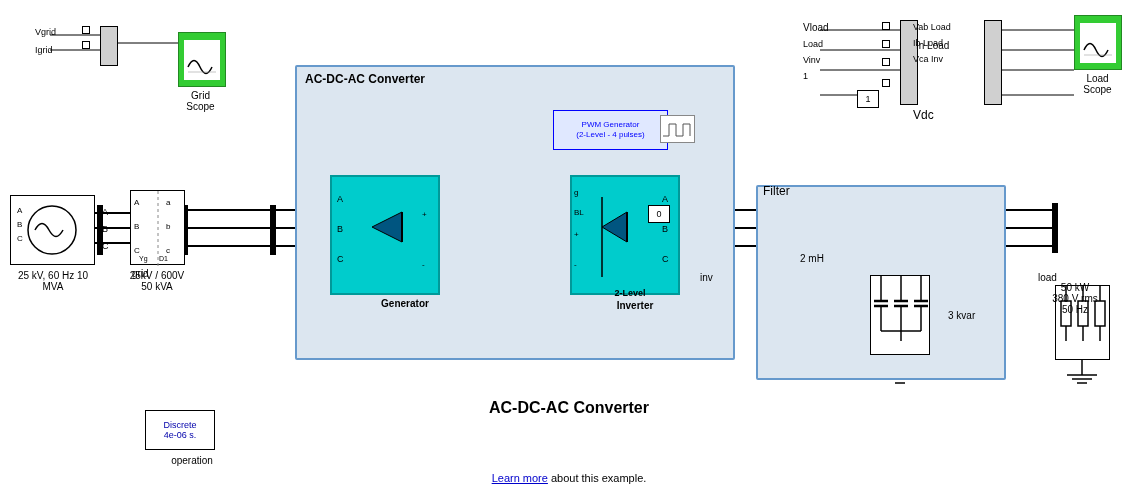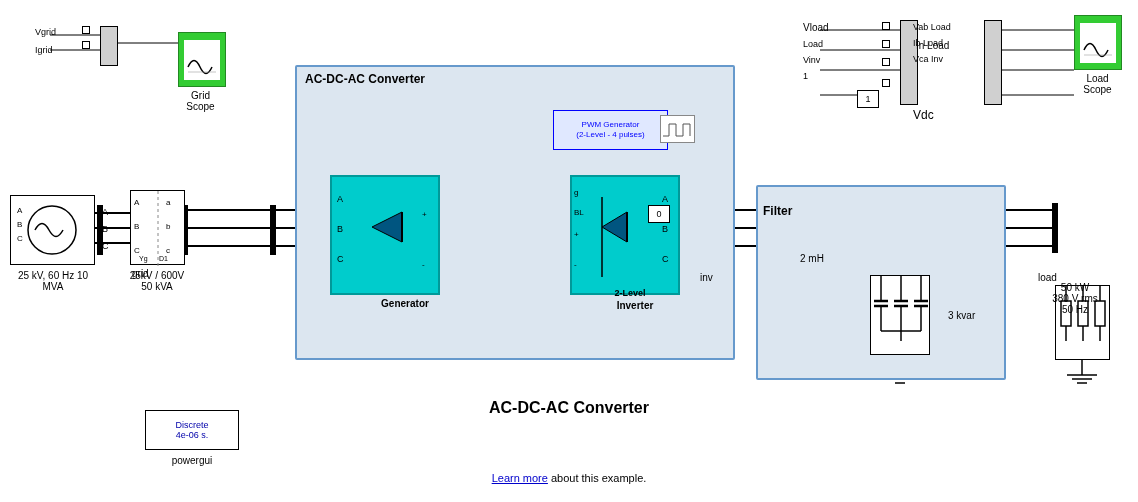--- a/index.html
+++ b/index.html
@@ -145,21 +145,21 @@
       display: flex;
       align-items: center;
       justify-content: center;
     }
 
     
     .powergui-block {
       position: absolute;
       left: 145px;
       top: 410px;
-      width: 94px;
+      width: 70px;
       height: 40px;
       border: 1.5px solid #000;
       background: #fff;
       display: flex;
       flex-direction: column;
       align-items: center;
       justify-content: center;
       font-size: 9px;
       text-align: center;
     }
@@ -351,21 +351,21 @@
 
     <text x="102" y="215" font-size="9" fill="#000">A</text>
     <text x="102" y="232" font-size="9" fill="#000">B</text>
     <text x="102" y="249" font-size="9" fill="#000">C</text>
   </svg>
 
   <div class="ac-dc-box"></div>
   <span class="text-label" style="left:305px;top:72px;font-weight:bold;font-size:12px;">AC-DC-AC Converter</span>
 
   <div class="filter-box"></div>
-  <span class="text-label" style="left:763px;top:204px;font-weight:bold;font-size:12px;">Filter</span>
+  <span class="text-label" style="left:763px;top:184px;font-weight:normal;font-size:12px;">Filter</span>
 
   <div class="power-source">
     <svg width="75" height="55" style="display:block;">
       <circle cx="37" cy="27" r="24" stroke="#000" stroke-width="1.5" fill="none"></circle>
       <path d="M 20 27 Q 27 14 34 27 Q 41 40 48 27" stroke="#000" stroke-width="1.5" fill="none"></path>
       <text x="2" y="10" font-size="8">A</text>
       <text x="2" y="24" font-size="8">B</text>
       <text x="2" y="38" font-size="8">C</text>
     </svg>
   </div>
@@ -562,21 +562,21 @@
     <div>380 V rms</div>
     <div>50 Hz</div>
   </div>
 
   <div class="powergui-block">
     <div style="font-size:9px;color:#0000aa;text-align:center;">
       <div>Discrete</div>
       <div>4e-06 s.</div>
     </div>
   </div>
-  <span class="text-label" style="left:148px;top:455px;width:88px;text-align:center;">powergui</span>
+  <span class="text-label" style="left:148px;top:455px;width:88px;text-align:center;">operation</span>
 
   <div class="bottom-title">AC-DC-AC Converter</div>
 
 
   <div class="bottom-link">
     <a href="#">Learn more</a>
     <span> about this example.</span>
   </div>
 
 </div>

